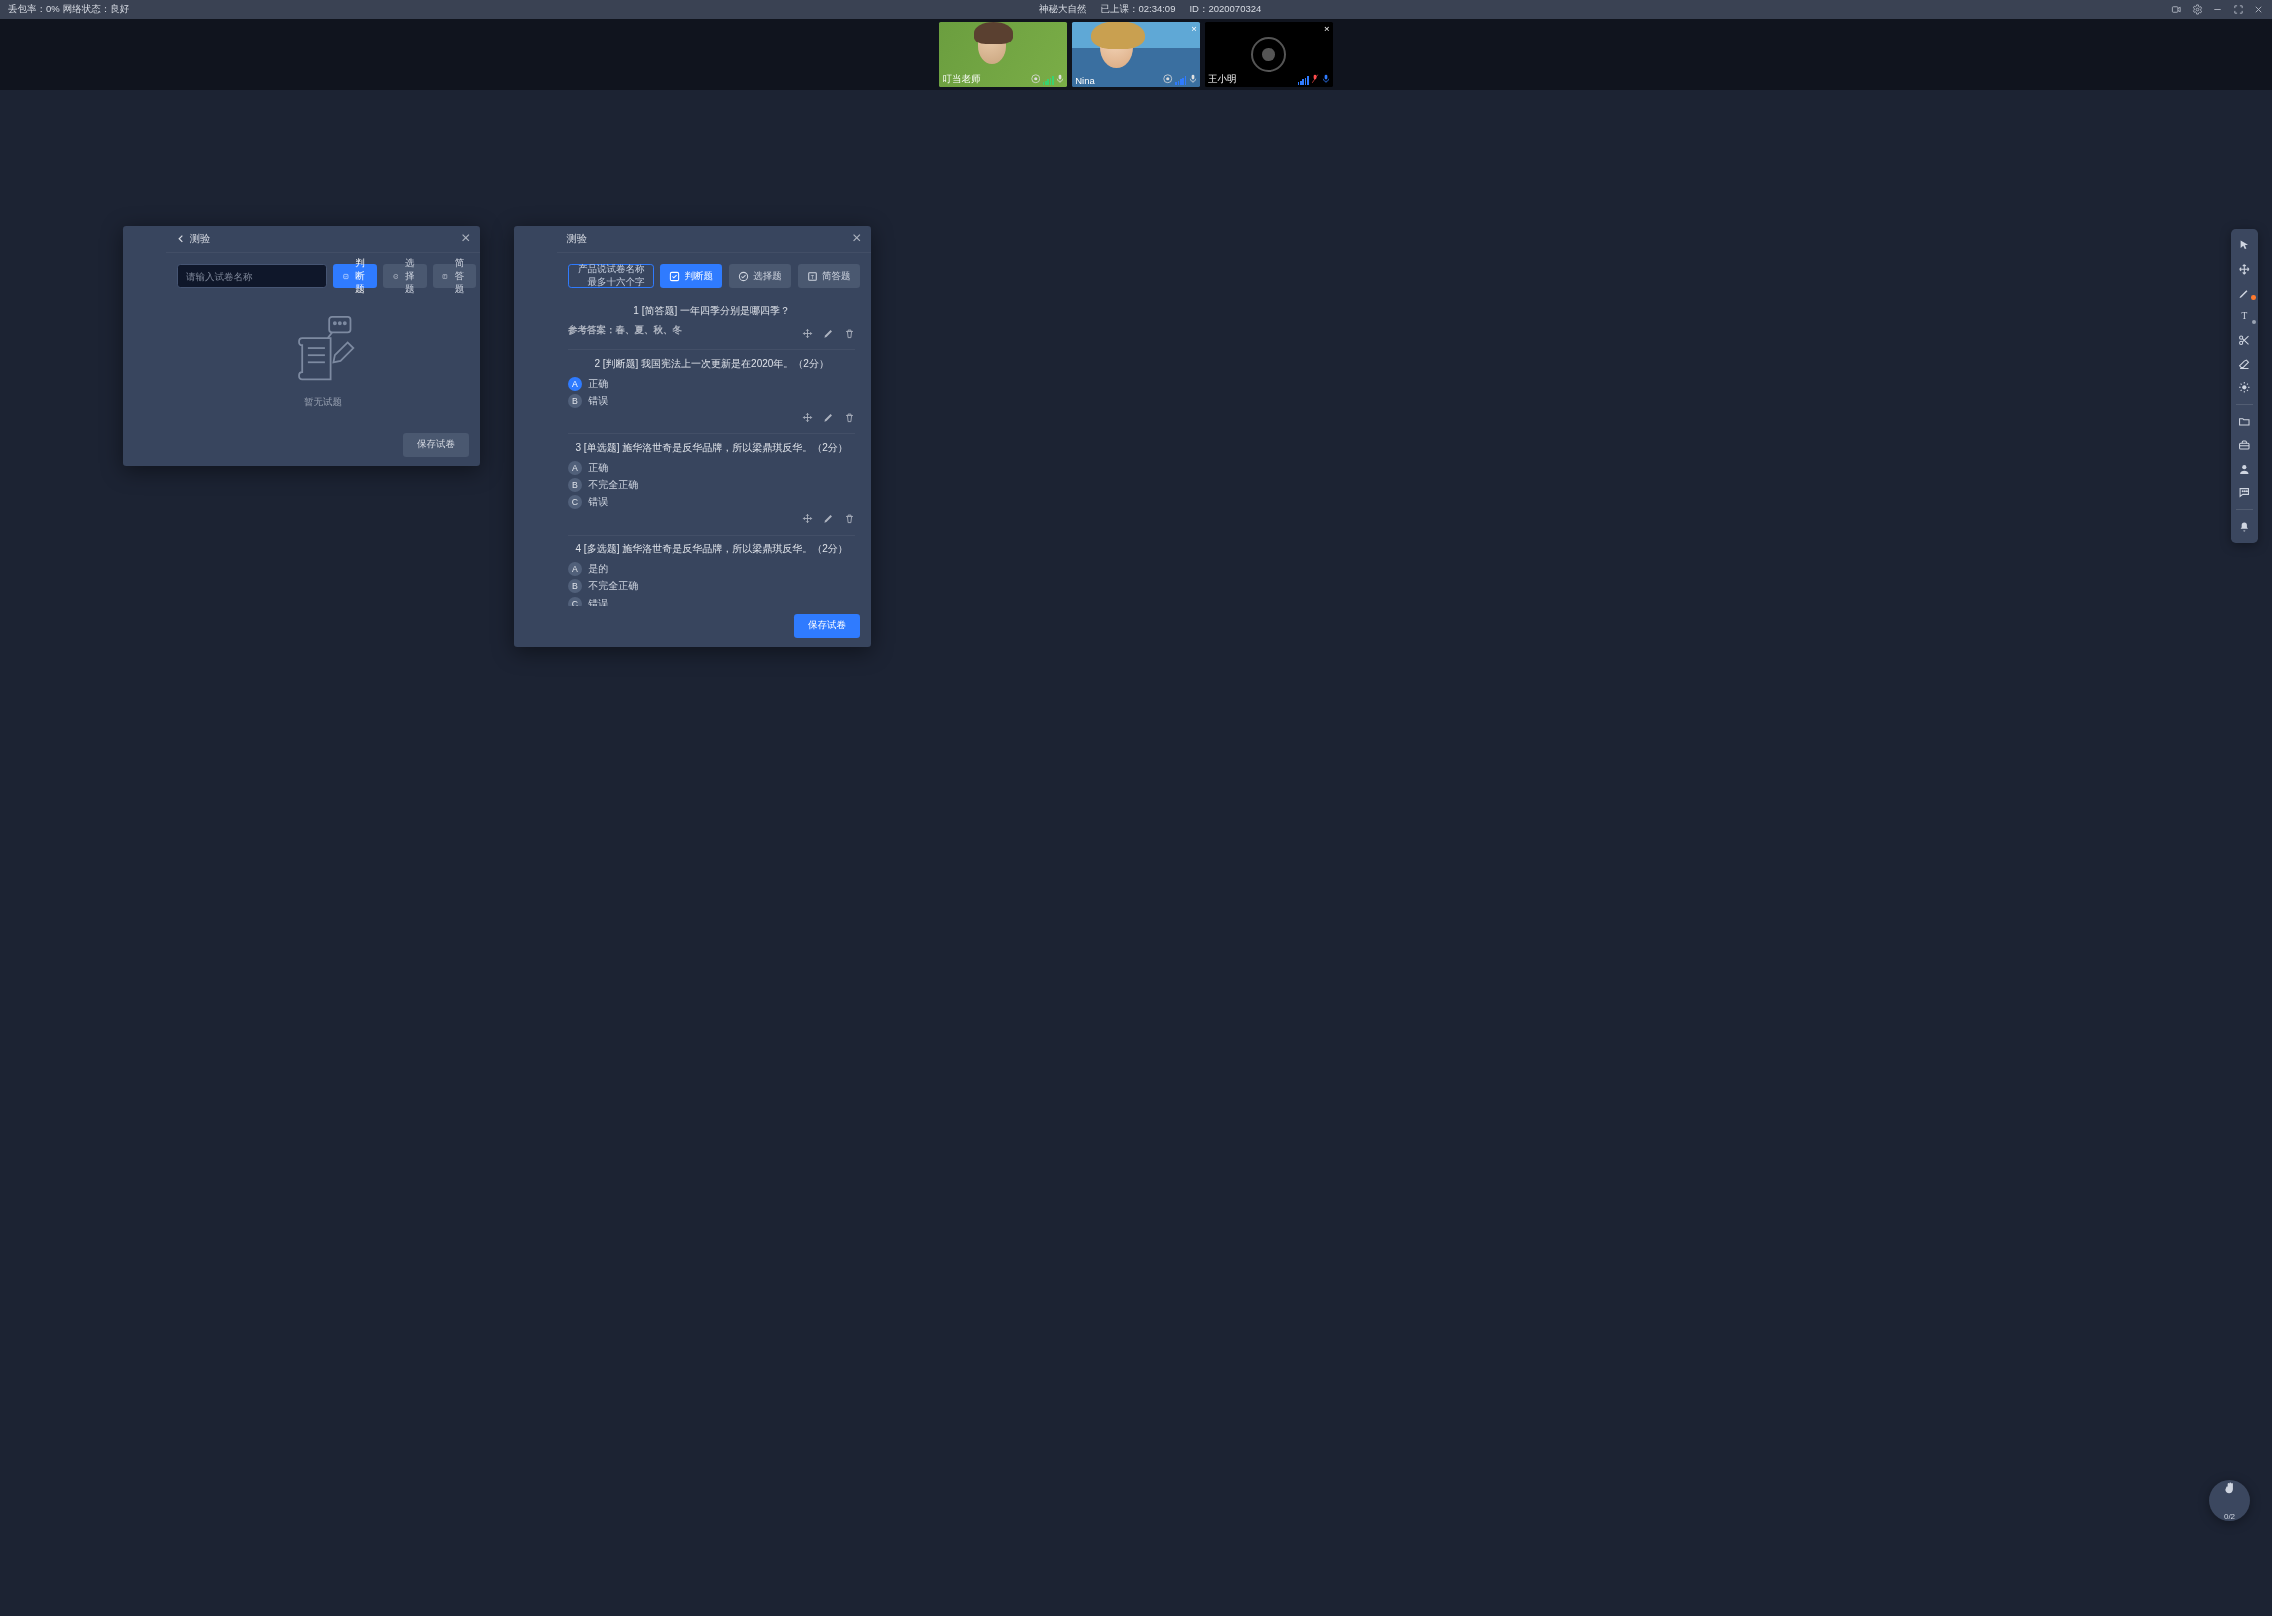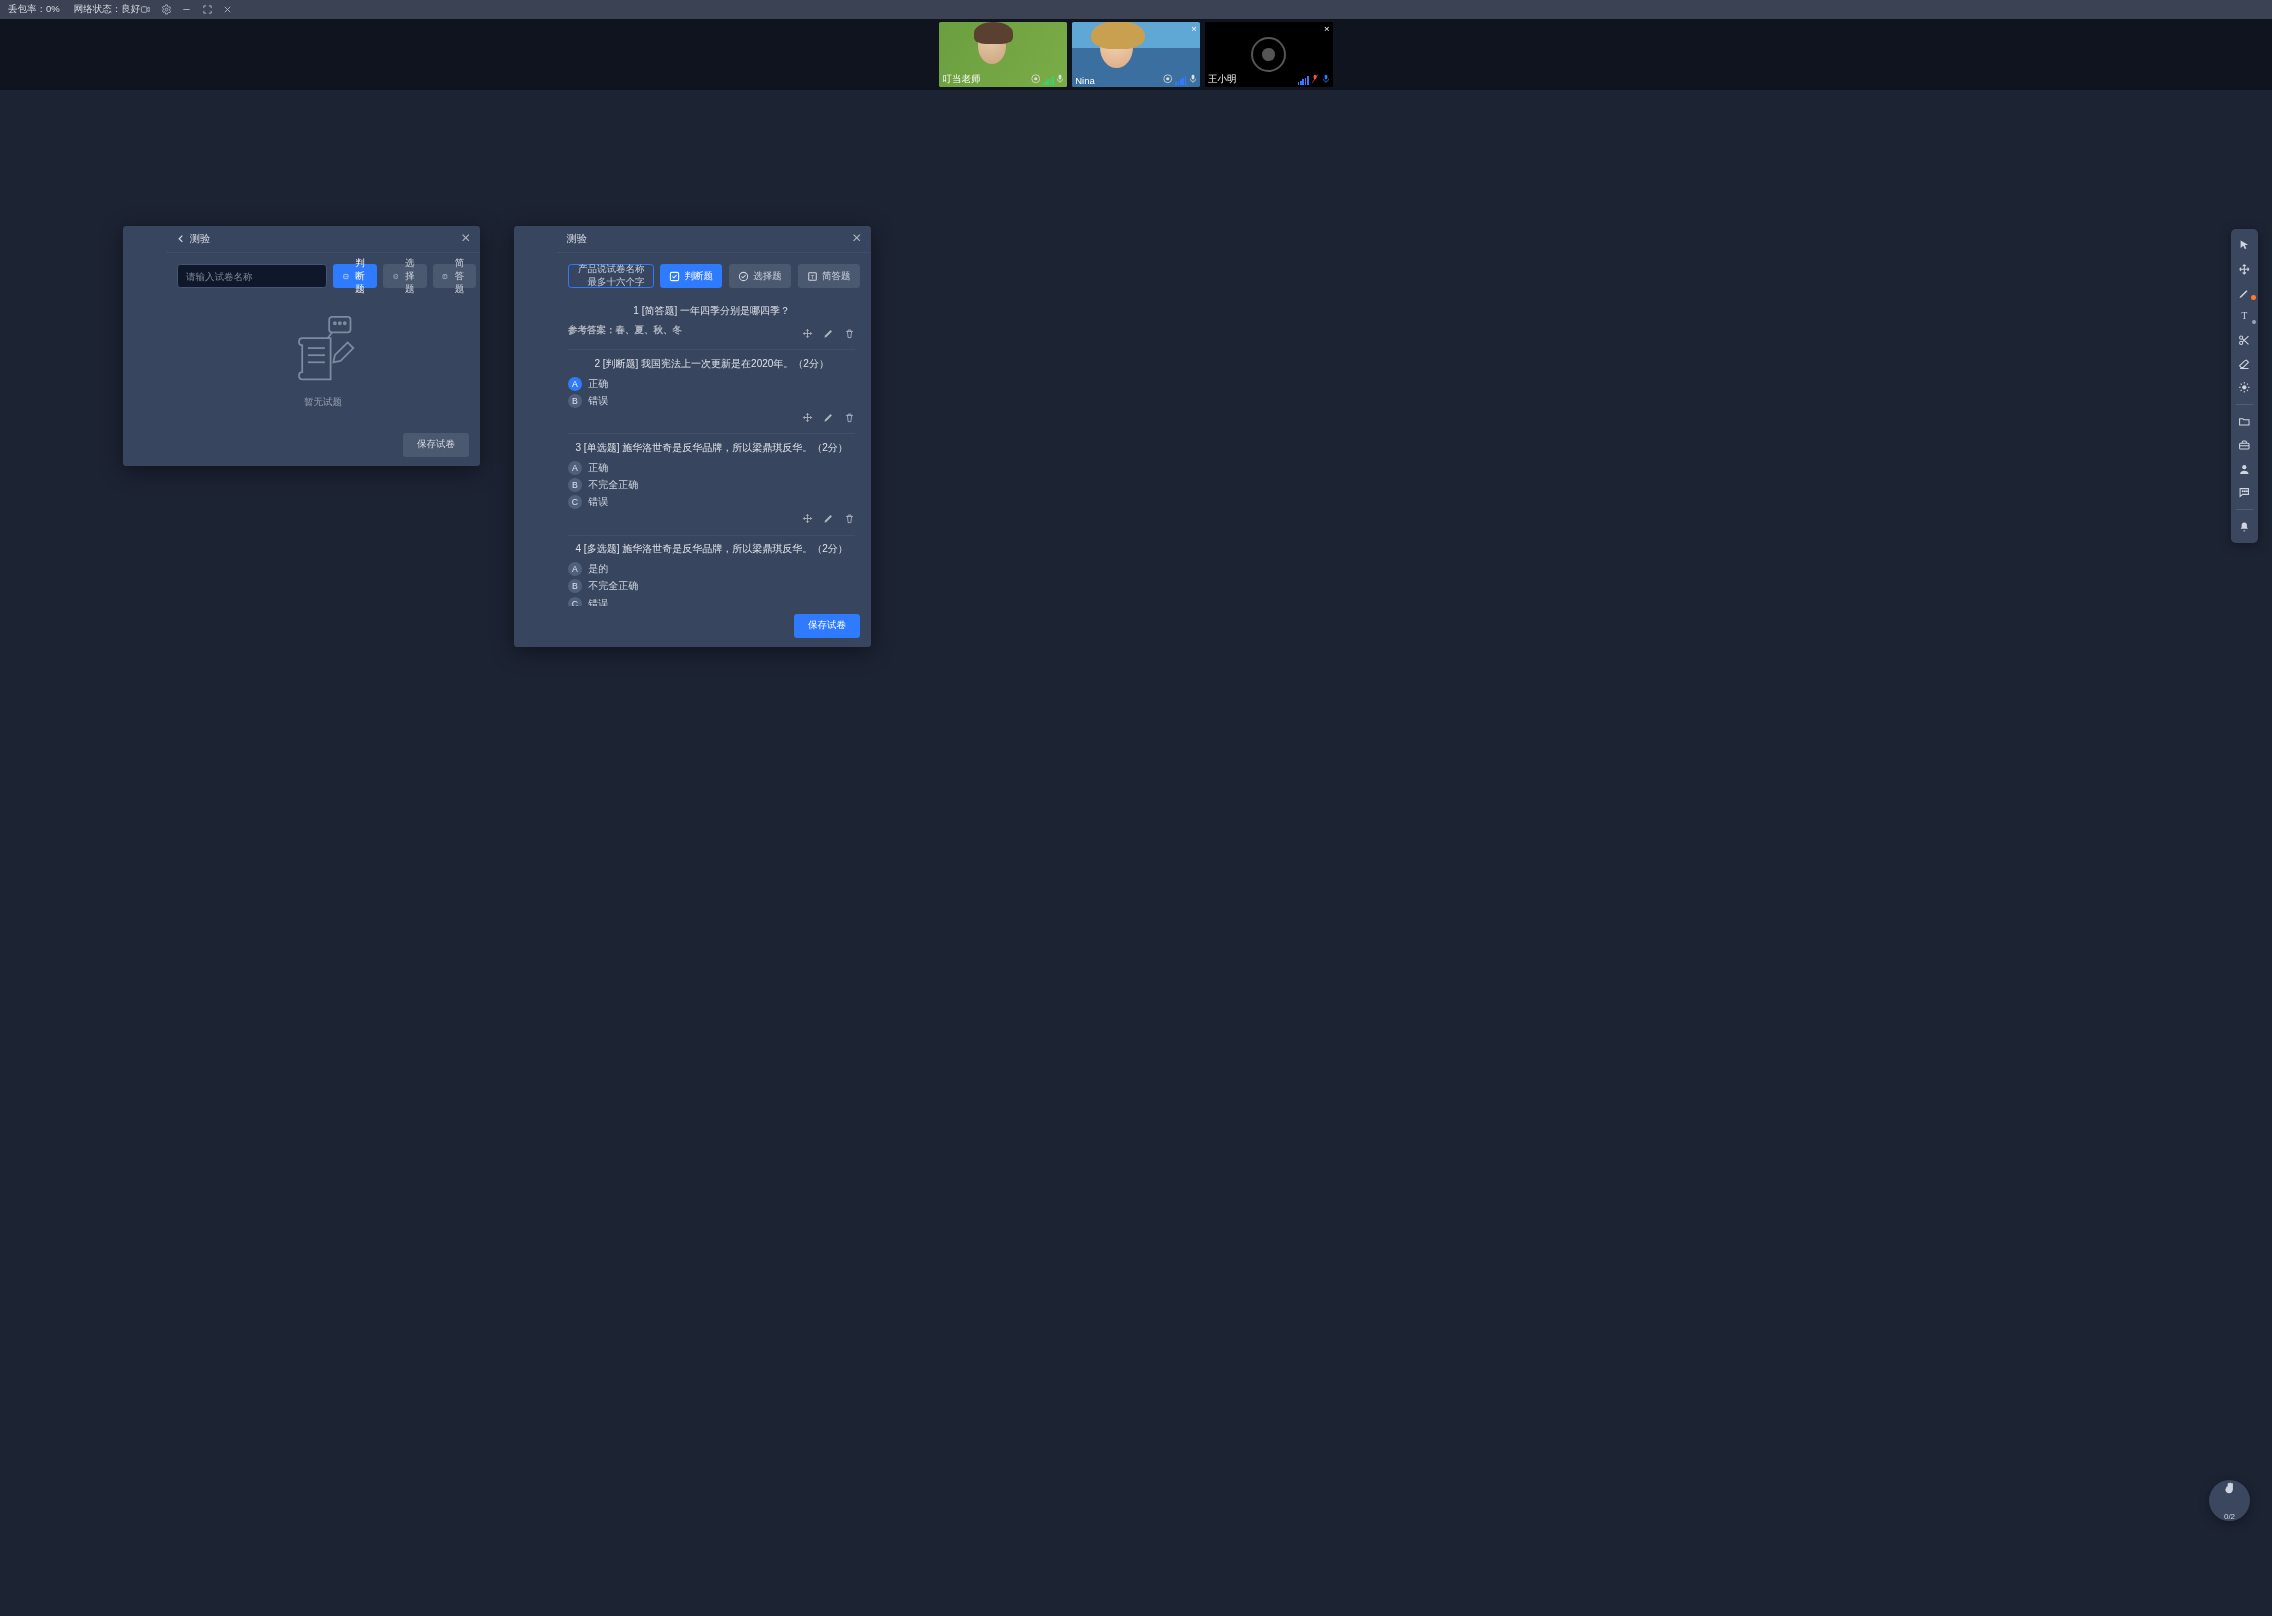--- a/index.html
+++ b/index.html
@@ -15,21 +15,21 @@
   
   .topbar {
     height: 19px;
     background: #3a4253;
     display: flex;
     align-items: center;
     padding: 0 8px;
     font-size: 9.5px;
     color: #d8dce4;
   }
-  .topbar-left { display:flex; gap:14px; }
+  .topbar-left { display:flex; gap:3px; }
   .topbar-center { flex:1; display:flex; justify-content:center; gap:14px; }
   .topbar-right { display:flex; gap:9.5px; align-items:center; }
   .topbar-icon { width:11px; height:11px; display:inline-flex; align-items:center; justify-content:center; cursor:pointer; color:#aeb4c0;}
   .topbar-icon svg { width:11px; height:11px; }
 
   
   .video-strip {
     height: 71px;
     background: #10141e;
     display:flex;
@@ -190,20 +190,29 @@
 </head>
 <body>
 
 <div class="topbar">
   <div class="topbar-left">
     <span>
       <span>丢包率：</span><span>0%</span>
     </span>
     <span>
       <span>网络状态：</span><span>良好</span>
+    </span>
+  </div>
+  <div class="topbar-center">
+    <span>神秘大自然</span>
+    <span>
+      <span>已上课：</span><span>02:34:09</span>
+    </span>
+    <span>
+      <span>ID：</span><span>2020070324</span>
     </span>
   </div>
   <div class="topbar-right">
     <span class="topbar-icon">
         <svg viewBox="0 0 24 24" fill="none" stroke="currentColor" stroke-width="2">
           <rect x="3" y="6" width="12" height="12" rx="2"></rect>
           <path d="M15 10l5-3v10l-5-3"></path>
         </svg>
       </span>
     <span class="topbar-icon">

